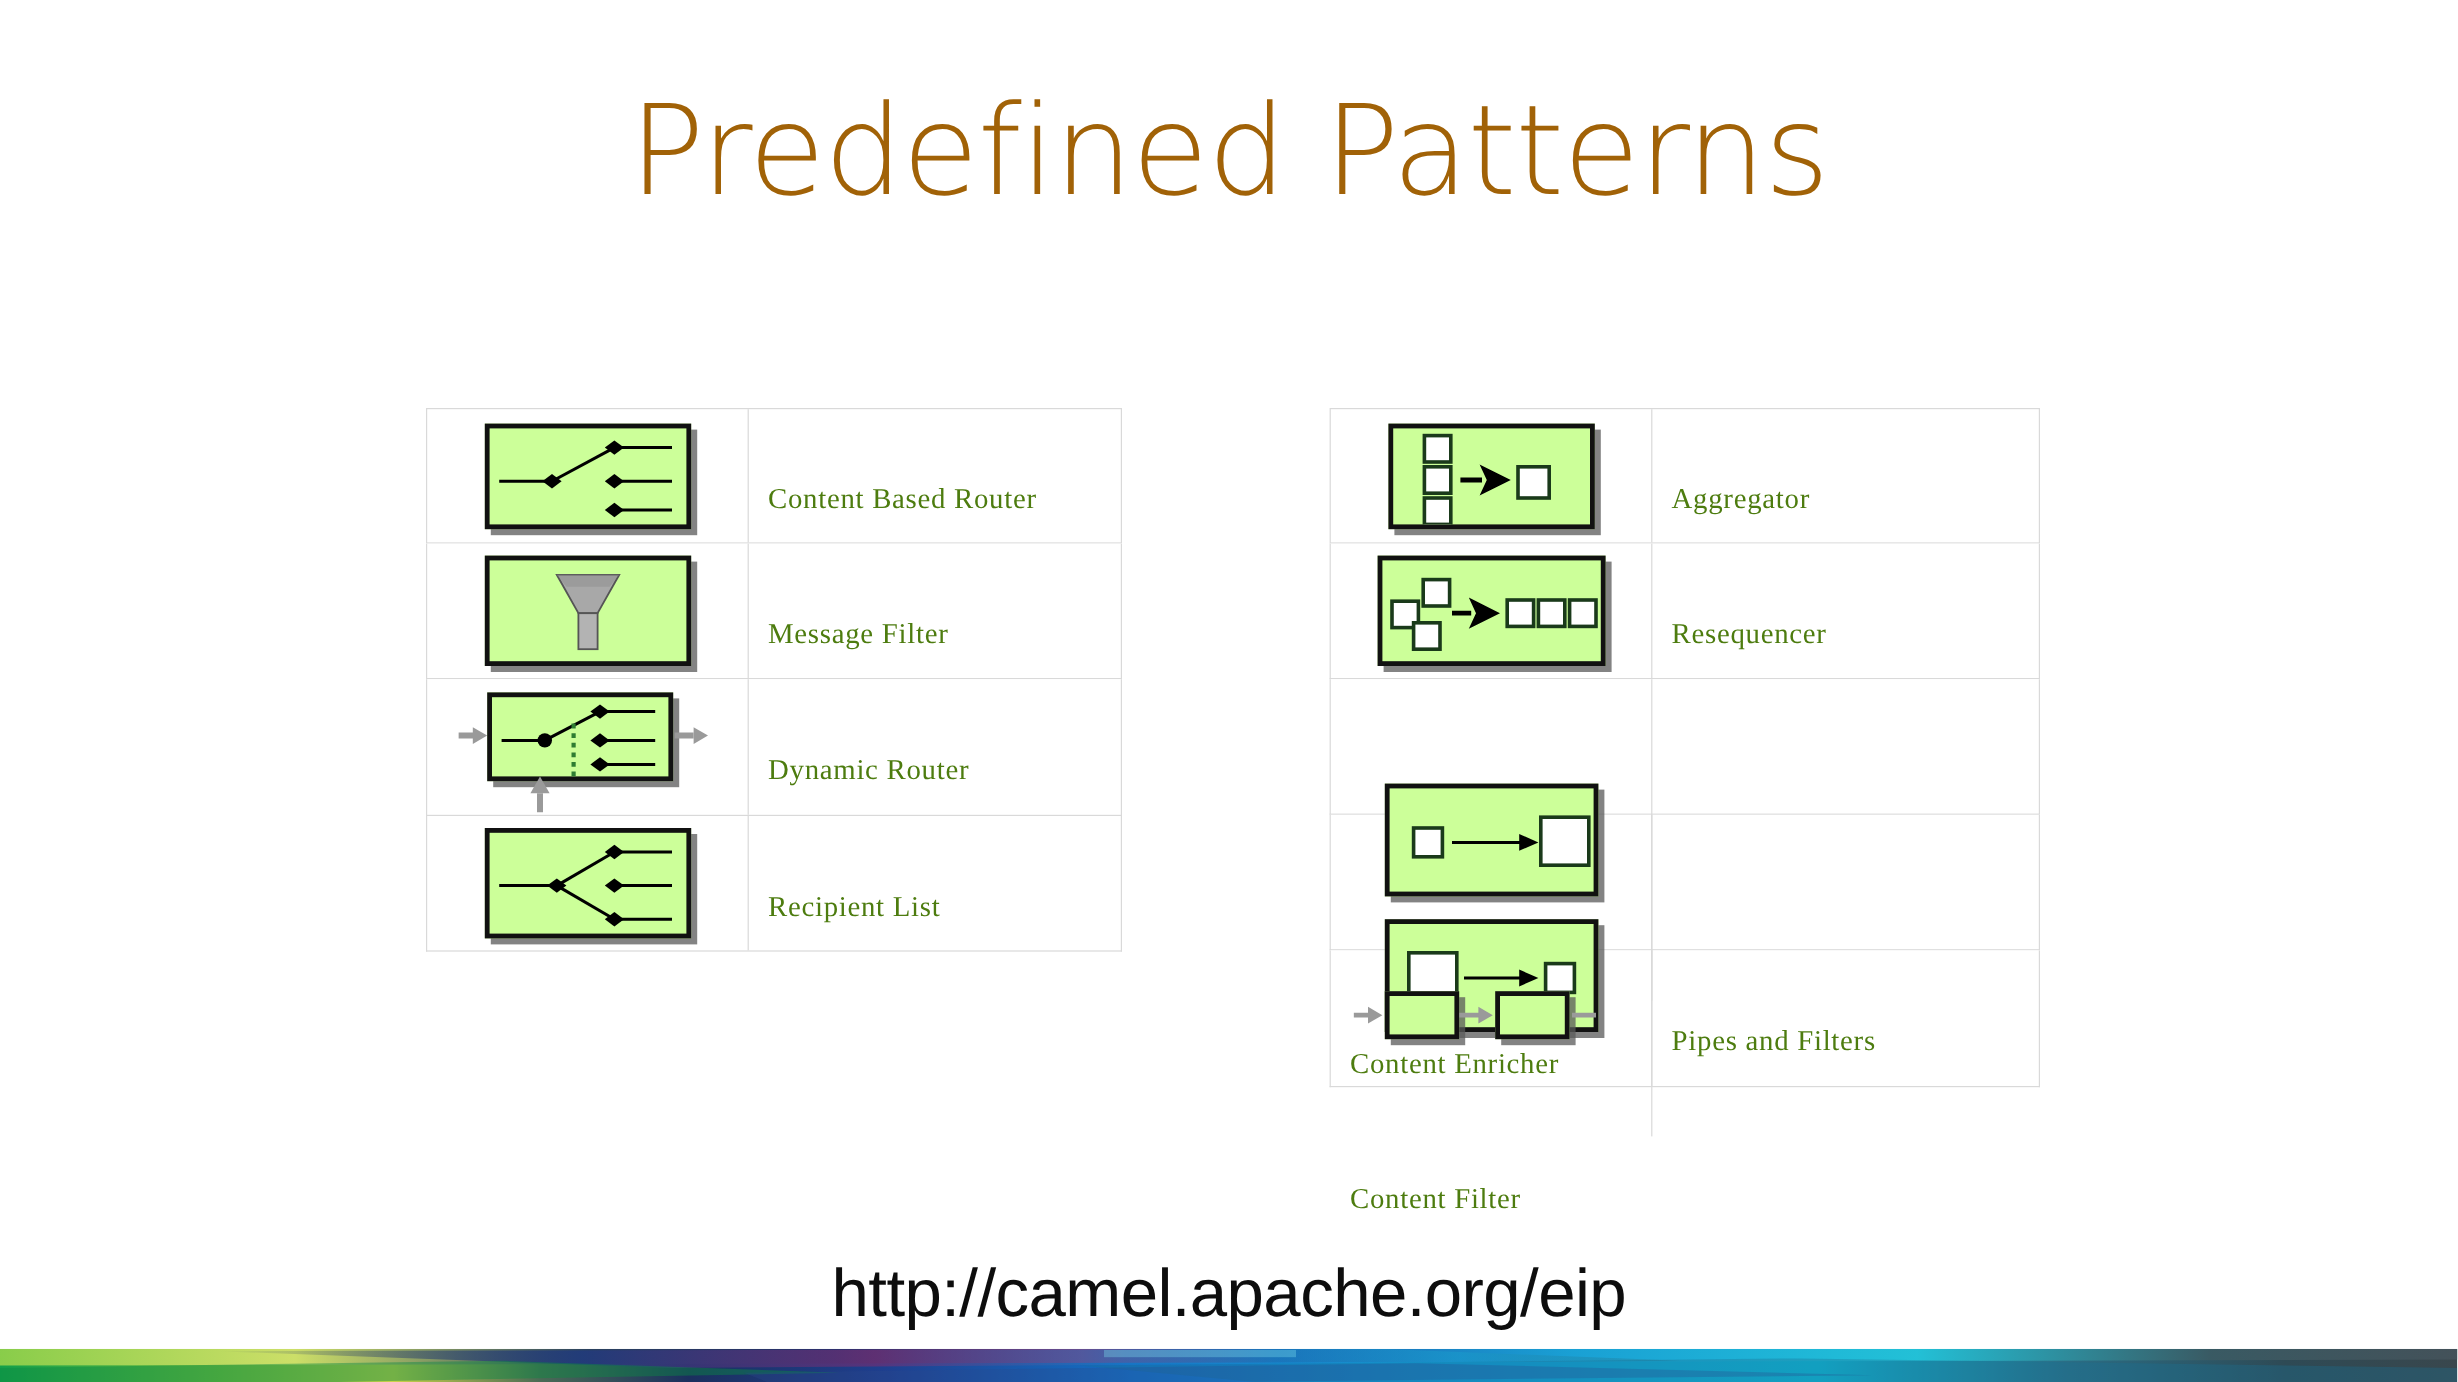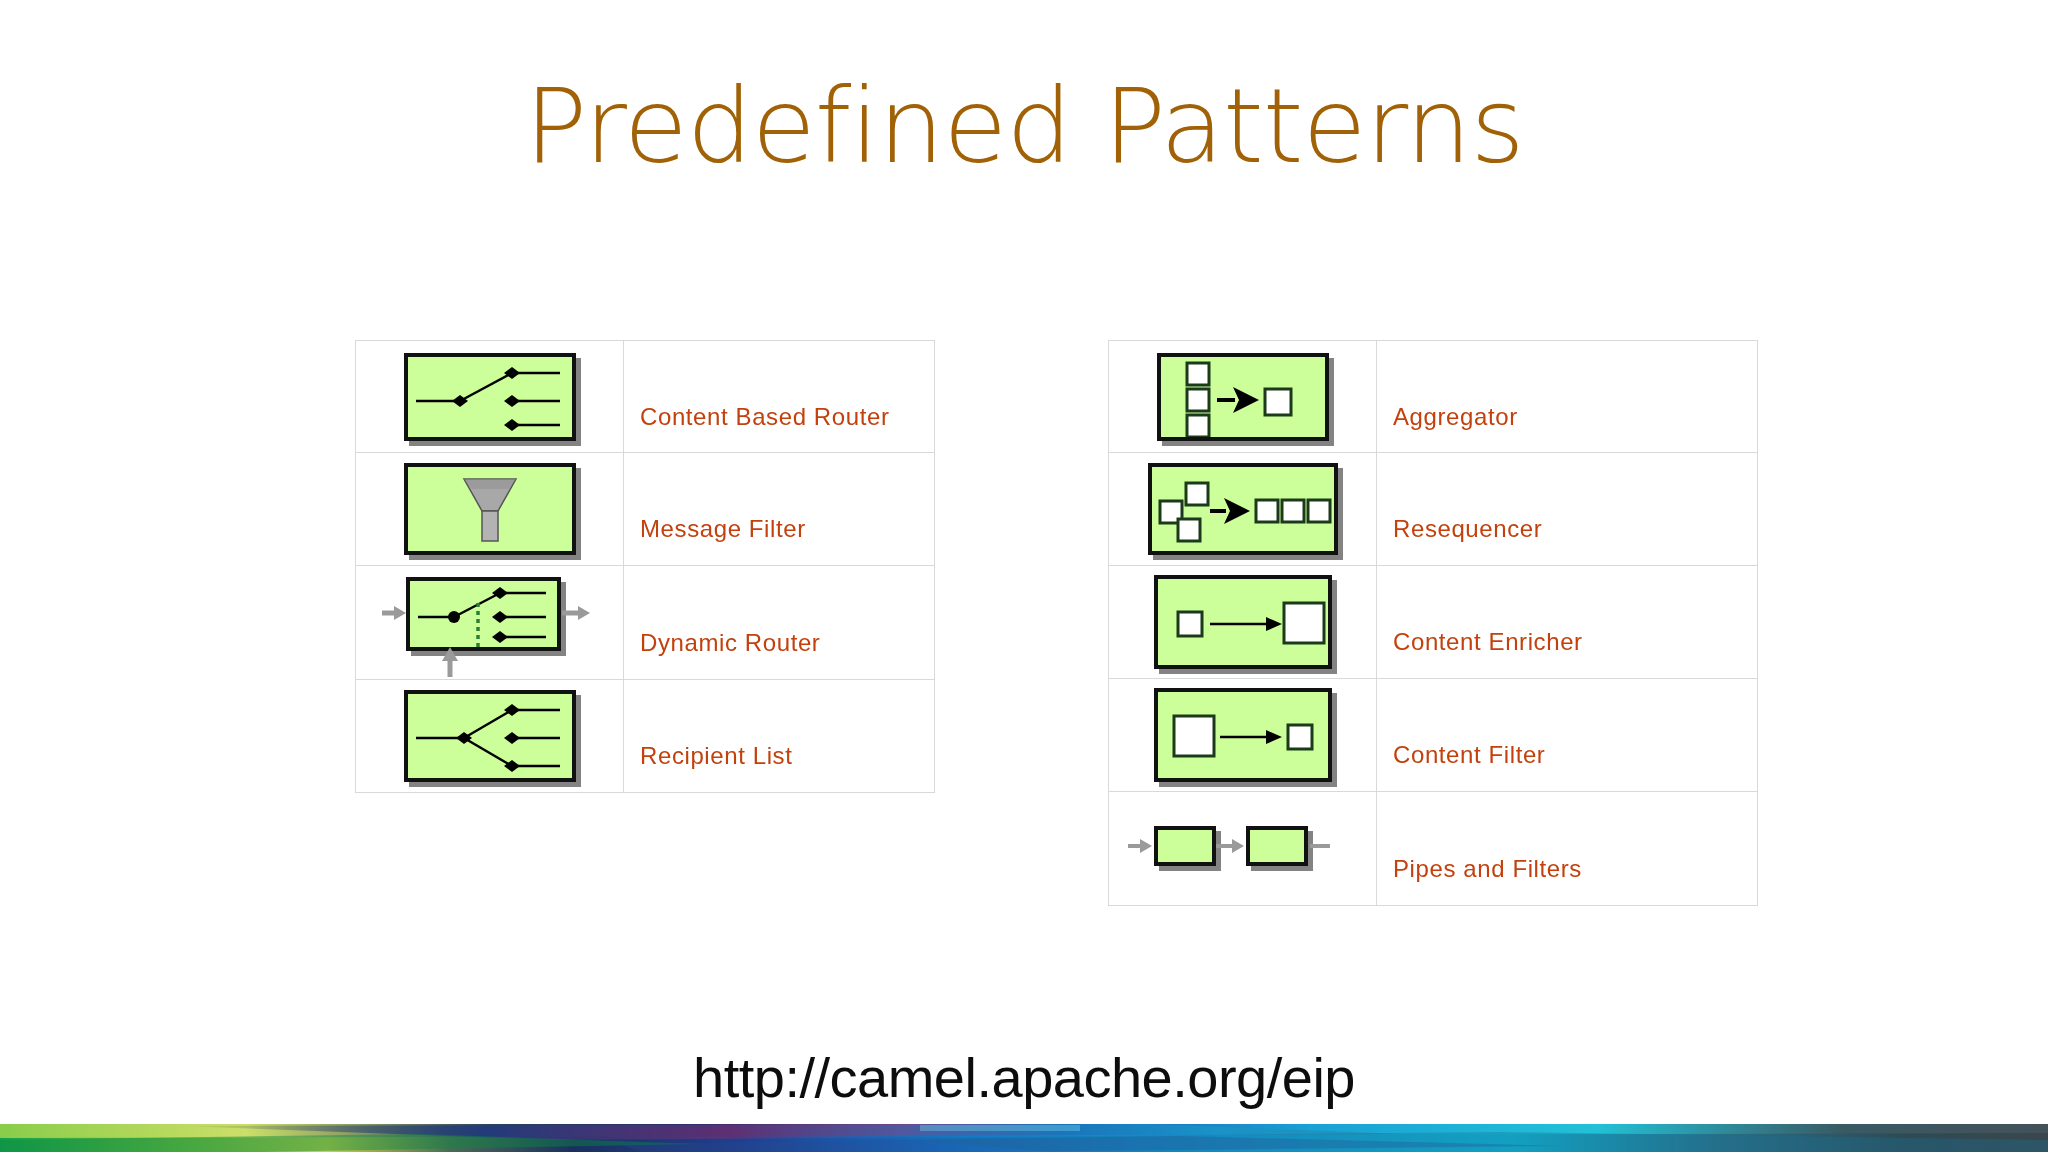--- a/index.html
+++ b/index.html
@@ -23,21 +23,21 @@
     line-height:1.05;
     white-space:nowrap;
   }
 
   
   .tables{
     position:absolute;top:340px;left:0;width:100%;height:600px;
   }
   .tbl{position:absolute;top:0;}
   .tbl.left{left:355px;width:580px;}
-  .tbl.right{left:1108px;width:650px;}
+  .tbl.right{left:1108px;width:592px;}
 
   .row{
     display:flex;align-items:stretch;
     border-bottom:1px solid #d9d9d9;
     background:#ffffff;
     box-sizing:border-box;
   }
   .tbl.left .row{border-left:1px solid #d9d9d9;border-right:1px solid #d9d9d9;}
   .tbl.left .row:first-child{border-top:1px solid #d9d9d9;}
   .tbl.right .row{border-left:1px solid #d9d9d9;border-right:1px solid #d9d9d9;}
@@ -50,32 +50,32 @@
     box-sizing:border-box;
     padding:8px 0;
   }
   .cell-label{
     flex:1 1 auto;
     display:flex;align-items:center;
     padding-left:16px;
     box-sizing:border-box;
   }
   .label-text{
-    color:#c2410c;
-    font-family:Liberation Sans, sans-serif;
+    color:#4d7c0f;
+    font-family:Liberation Serif, serif;
     font-size:24px;
     letter-spacing:0.6px;
     white-space:nowrap;
     margin-top:40px;
   }
 
   
   .r-h1{height:113px;}
   .r-h2{height:114px;}
-  .r-h3{height:113px;}
+  .r-h3{height:113px;flex-direction:column;}
 
   
   .gbox{
     background:#ccff99;
     border:4px solid #111111;
     box-shadow:5px 5px 0 0 rgba(90,90,90,.75);
     position:relative;
     box-sizing:border-box;
   }
   svg{display:block;}

